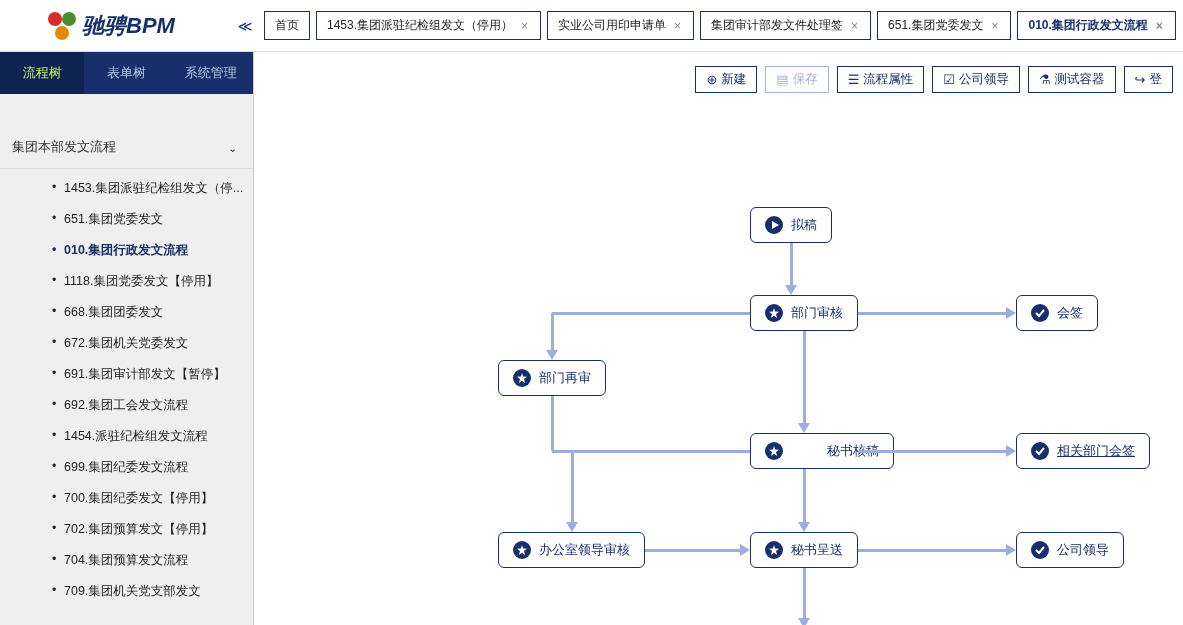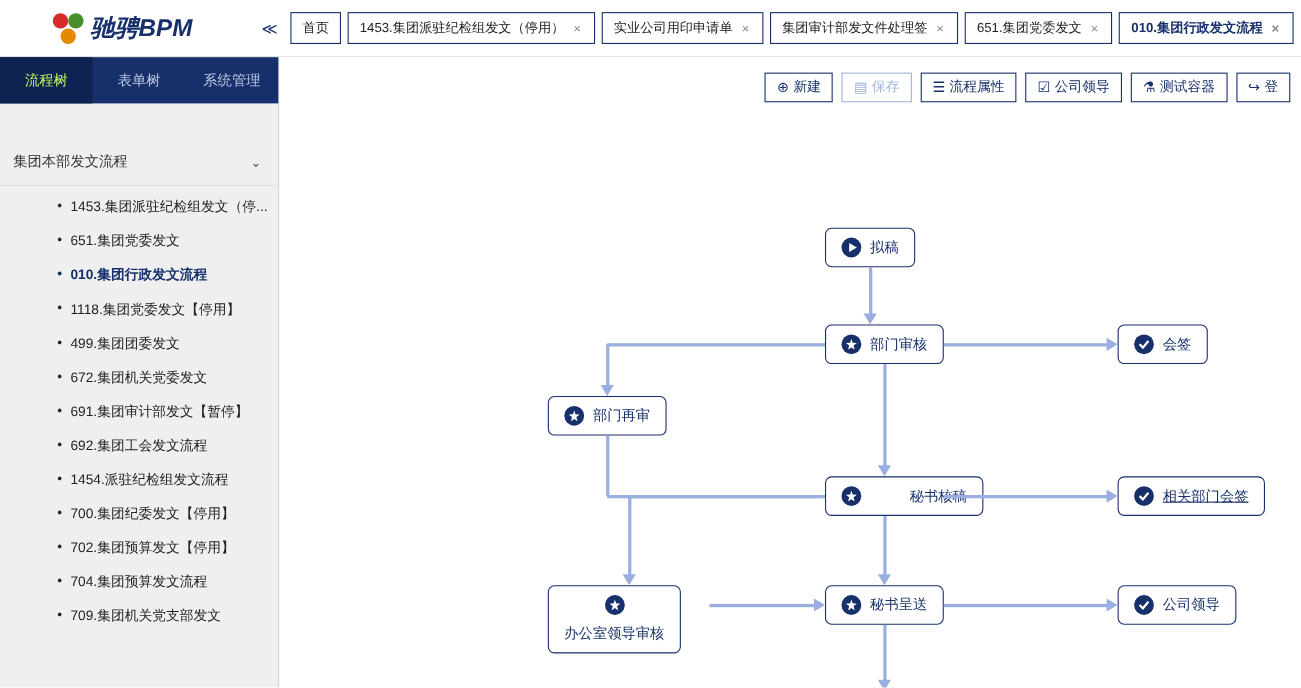--- a/index.html
+++ b/index.html
@@ -116,25 +116,26 @@
       <div class="tree">
         <div class="tree-group">
           <span>集团本部发文流程</span>
           <span class="chev">⌃</span>
         </div>
         <ul class="tree-list" id="tree-list">
             <li class="tree-item">1453.集团派驻纪检组发文（停...</li>
             <li class="tree-item">651.集团党委发文</li>
             <li class="tree-item selected">010.集团行政发文流程</li>
             <li class="tree-item">1118.集团党委发文【停用】</li>
-            <li class="tree-item">499.集团团委发文</li>
+            <li class="tree-item">668.集团团委发文</li>
             <li class="tree-item">672.集团机关党委发文</li>
             <li class="tree-item">691.集团审计部发文【暂停】</li>
             <li class="tree-item">692.集团工会发文流程</li>
             <li class="tree-item">1454.派驻纪检组发文流程</li>
+            <li class="tree-item">699.集团纪委发文流程</li>
             <li class="tree-item">700.集团纪委发文【停用】</li>
             <li class="tree-item">702.集团预算发文【停用】</li>
             <li class="tree-item">704.集团预算发文流程</li>
             <li class="tree-item">709.集团机关党支部发文</li>
           </ul>
       </div>
       <div class="scrollbar-fake"></div>
     </div>
 
     <div class="main">
@@ -206,21 +207,21 @@
             <span>秘书核稿</span>
           </div>
           <div class="node" style="left: 762px; top: 325px; text-decoration: underline;">
             <span class="node-icon check">
               <svg viewBox="0 0 10 10">
                 <polyline points="1,5 4,8 9,2" fill="none" stroke="#fff" stroke-width="2"></polyline>
               </svg>
             </span>
             <span>相关部门会签</span>
           </div>
-          <div class="node" style="left: 244px; top: 424px; flex-direction: column;">
+          <div class="node" style="left: 244px; top: 424px;">
             <span class="node-icon star">
               <svg viewBox="0 0 10 10">
                 <polygon points="5,0 6.1,3.5 10,3.8 7,6 8,10 5,7.8 2,10 3,6 0,3.8 3.9,3.5" fill="#fff"></polygon>
               </svg>
             </span>
             <span>办公室领导审核</span>
           </div>
           <div class="node" style="left: 496px; top: 424px;">
             <span class="node-icon star">
               <svg viewBox="0 0 10 10">

